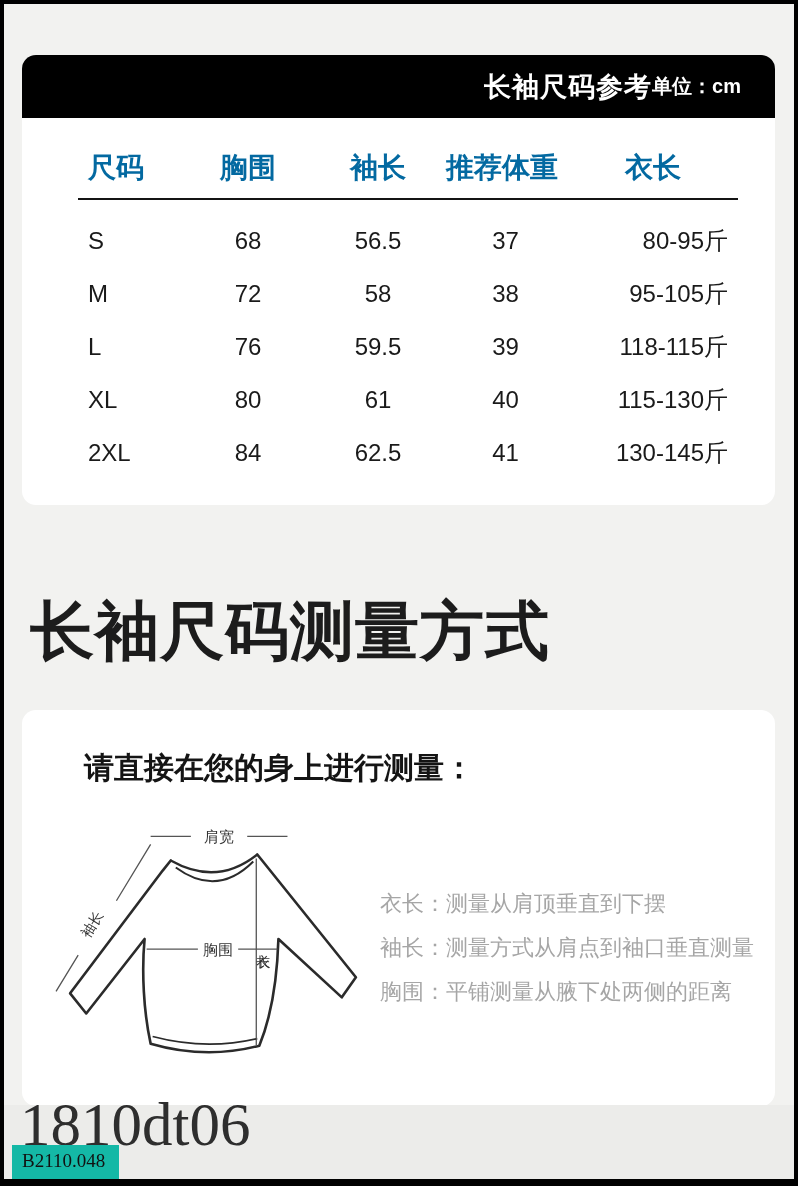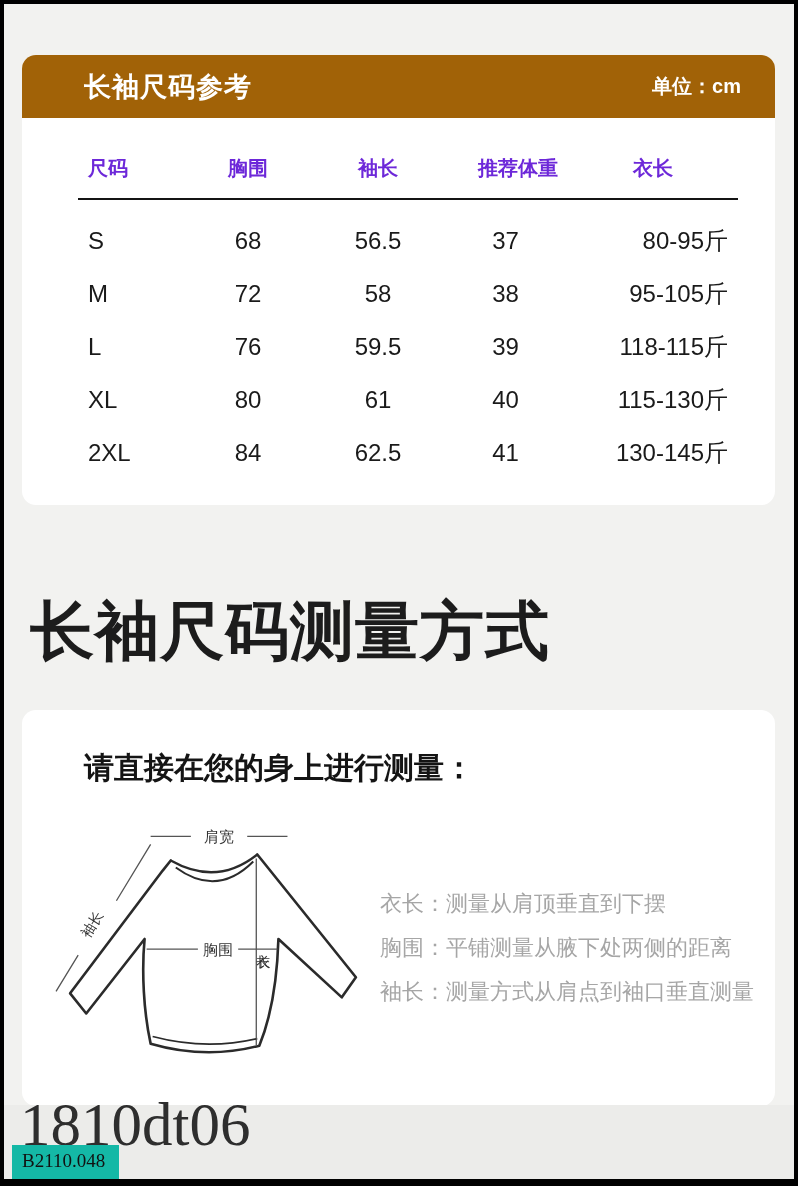--- a/index.html
+++ b/index.html
@@ -30,21 +30,21 @@
     padding:0 34px 0 62px;
   }
   .header-title { color:#fff; font-size:27px; font-weight:bold; letter-spacing:1px; }
   .header-unit  { color:#fff; font-size:20px; font-weight:bold; }
   .size-table { margin:24px 0 0 56px; width:660px; }
   .trow {
     display:grid;
     grid-template-columns:105px 130px 130px 125px 170px;
     align-items:center;
   }
-  .thead { height:52px; font-weight:bold; font-size:20px; color:#6d28d9; }
+  .thead { height:52px; font-weight:bold; font-size:28px; color:#0369a1; }
   .tbodyrow { height:53px; font-size:24px; color:#1a1a1a; }
   .tbodyrow.first { margin-top:14px; }
   .cell { text-align:center; }
   .cell.c0 { text-align:left; padding-left:10px; }
   .cell.c4 { text-align:right; padding-right:10px; }
   .divider { height:2px; background:#141414; margin-top:4px; }
   
   .section-heading {
     position:absolute; left:26px; top:592px;
     font-size:64px; line-height:1.1; font-weight:bold;
@@ -89,21 +89,21 @@
     z-index:4;
   }
   svg text { font-family:"Liberation Sans", sans-serif; }
 </style>
 </head>
 <body>
 
 <div class="page">
 
   <div class="size-card">
-    <div class="card-header" style="background:#a16207;">
+    <div class="card-header" style="background:#000000;justify-content:flex-end;">
       <span class="header-title">长袖尺码参考</span>
       <span class="header-unit">单位：cm</span>
     </div>
 
     <div class="size-table">
       <div class="trow thead">
         <div class="cell c0">尺码</div>
         <div class="cell c1">胸围</div>
         <div class="cell c2">袖长</div>
         <div class="cell c4">推荐体重</div>
@@ -173,22 +173,22 @@
       <path d="M100,24 L66,80 M28,134 L6,170" stroke="#555" stroke-width="1.3"></path>
 
       <text x="168" y="22" font-size="15" fill="#333" text-anchor="middle">肩宽</text>
       <text x="167" y="134" font-size="15" fill="#333" text-anchor="middle">胸围</text>
       <text x="212" y="122" font-size="14" fill="#333" style="writing-mode:vertical-rl; text-orientation:upright;">衣长</text>
       <text x="46" y="106" font-size="14" fill="#333" text-anchor="middle" transform="rotate(-58 46 106)">袖长</text>
     </svg>
 
     <div class="instructions">
       <div class="instruction-line">衣长：测量从肩顶垂直到下摆</div>
+      <div class="instruction-line">袖长：测量方式从肩点到袖口垂直测量</div>
       <div class="instruction-line">胸围：平铺测量从腋下处两侧的距离</div>
-      <div class="instruction-line">袖长：测量方式从肩点到袖口垂直测量</div>
     </div>
   </div>
 
   <div class="bottom-strip"></div>
   <div class="product-code">1810dt06</div>
   <div class="corner-label">B2110.048</div>
 
 </div>
 
 </body></html>

